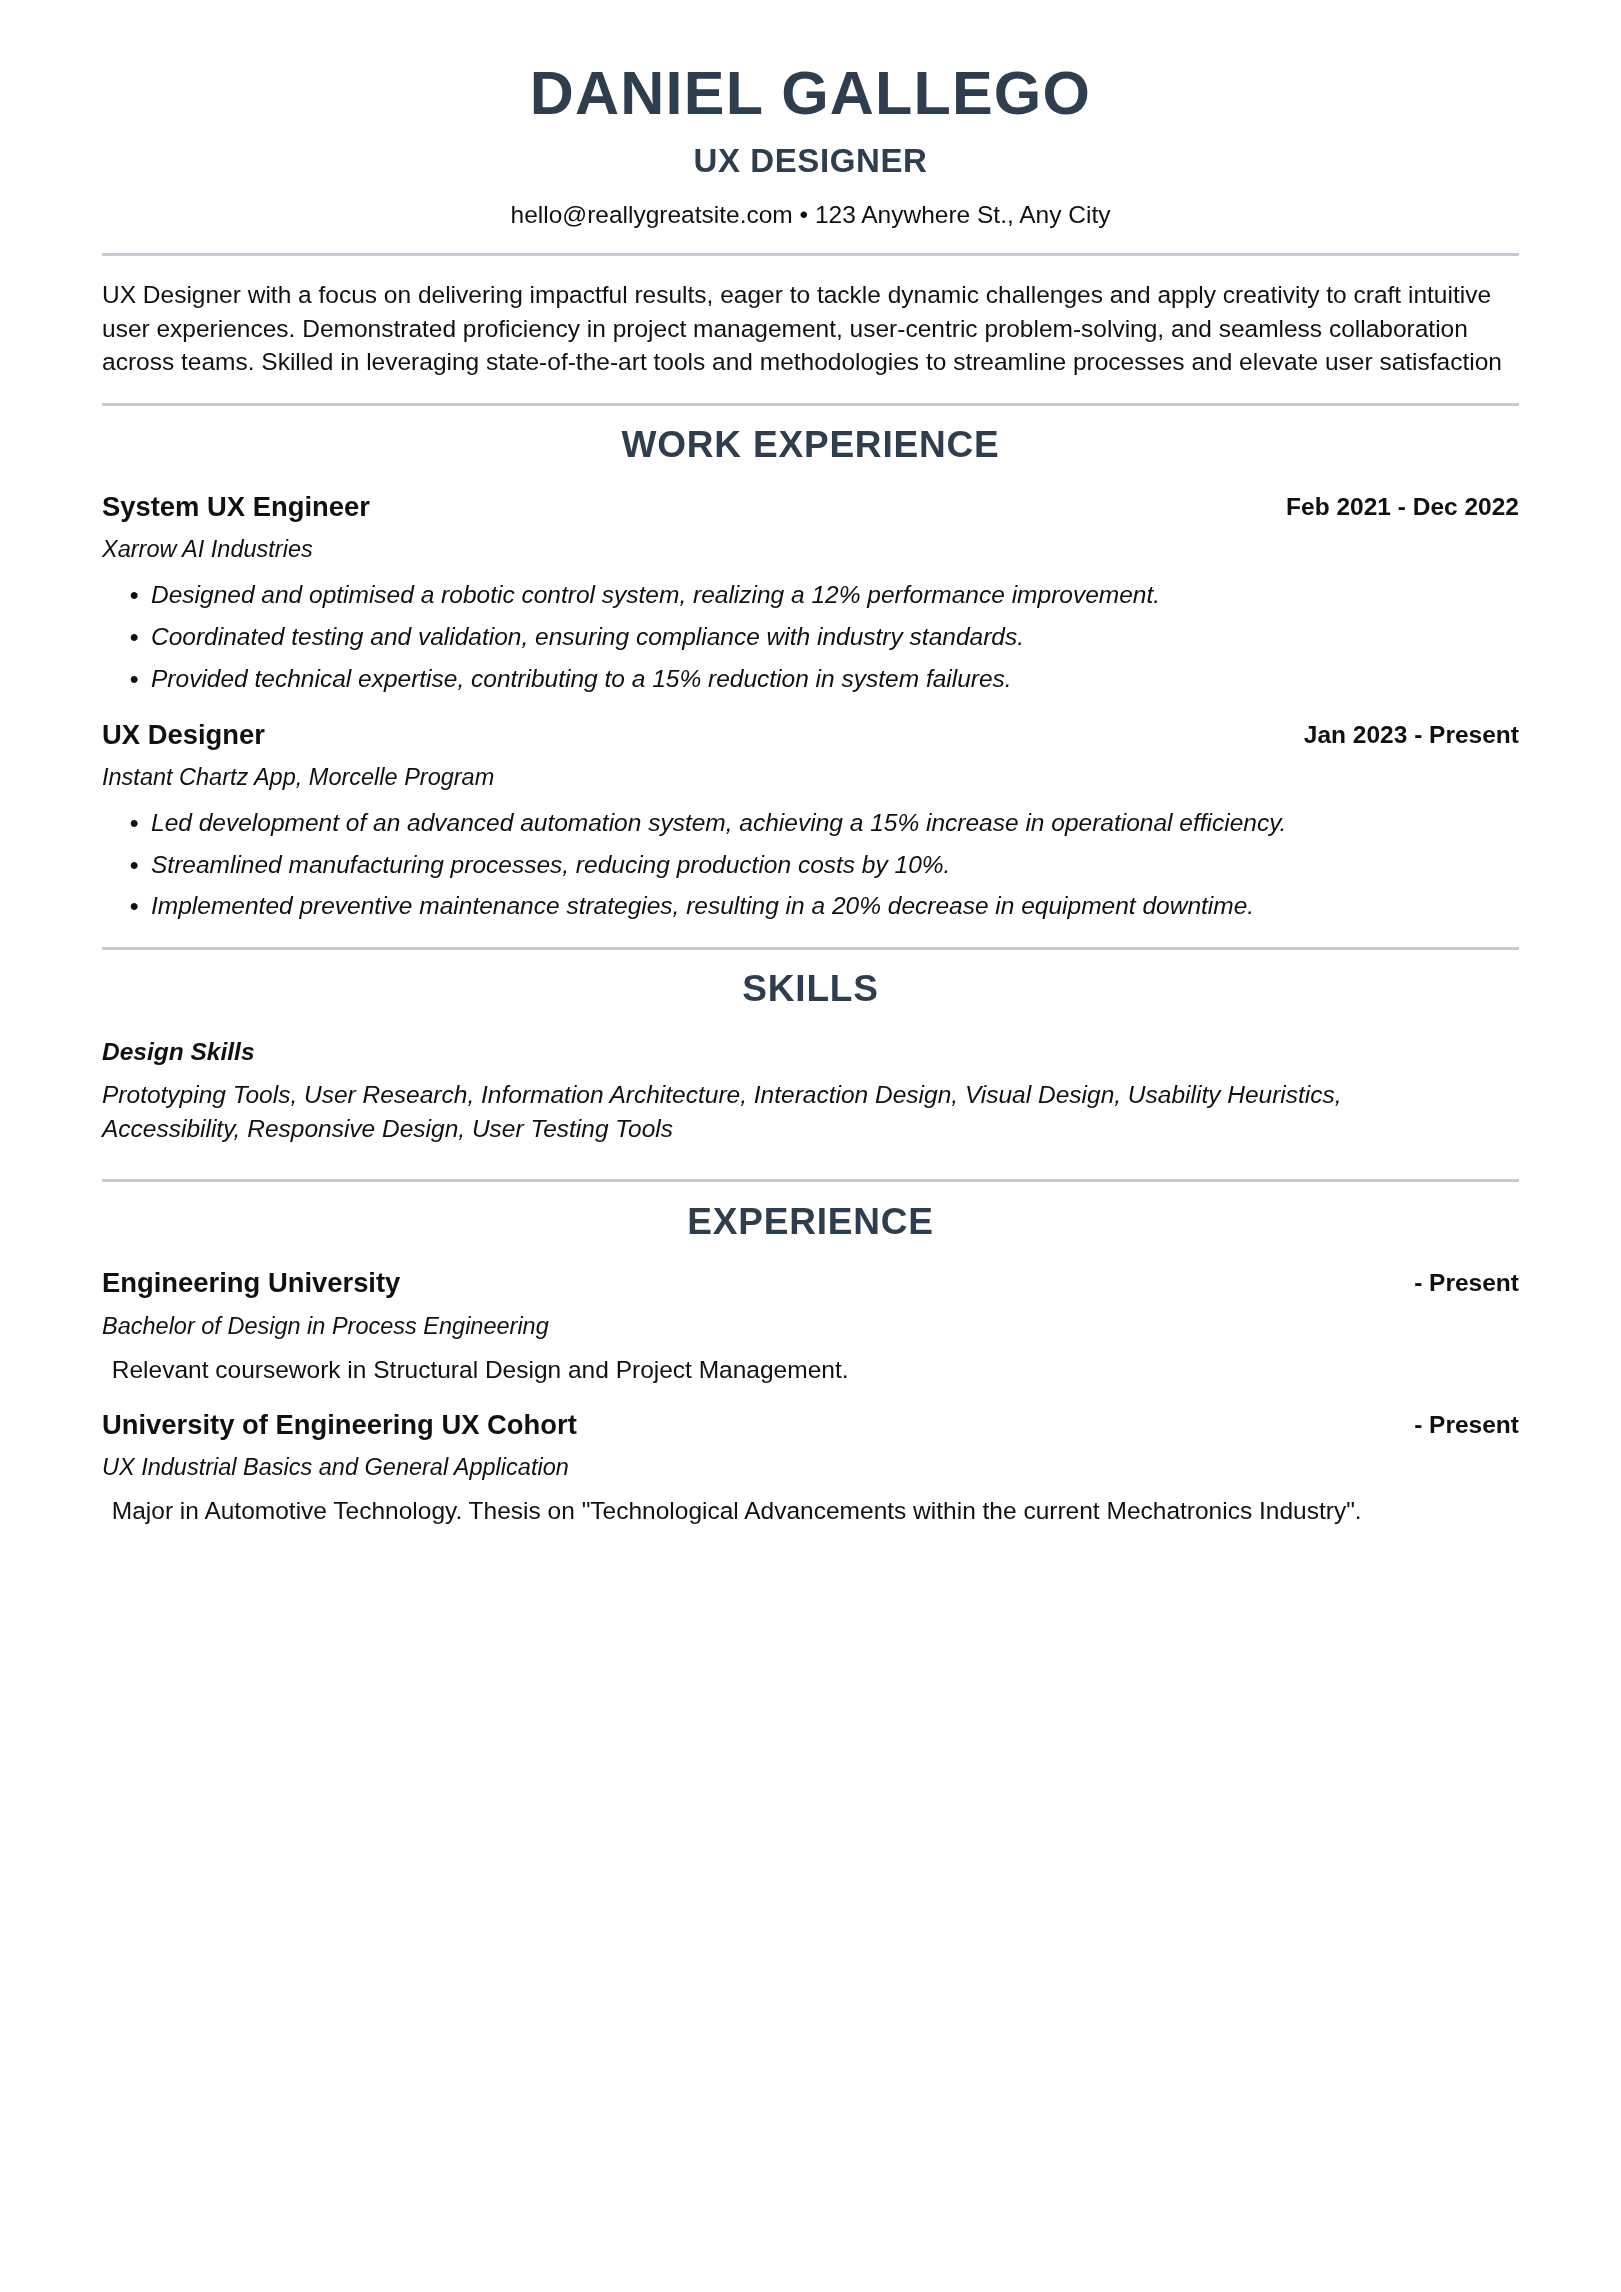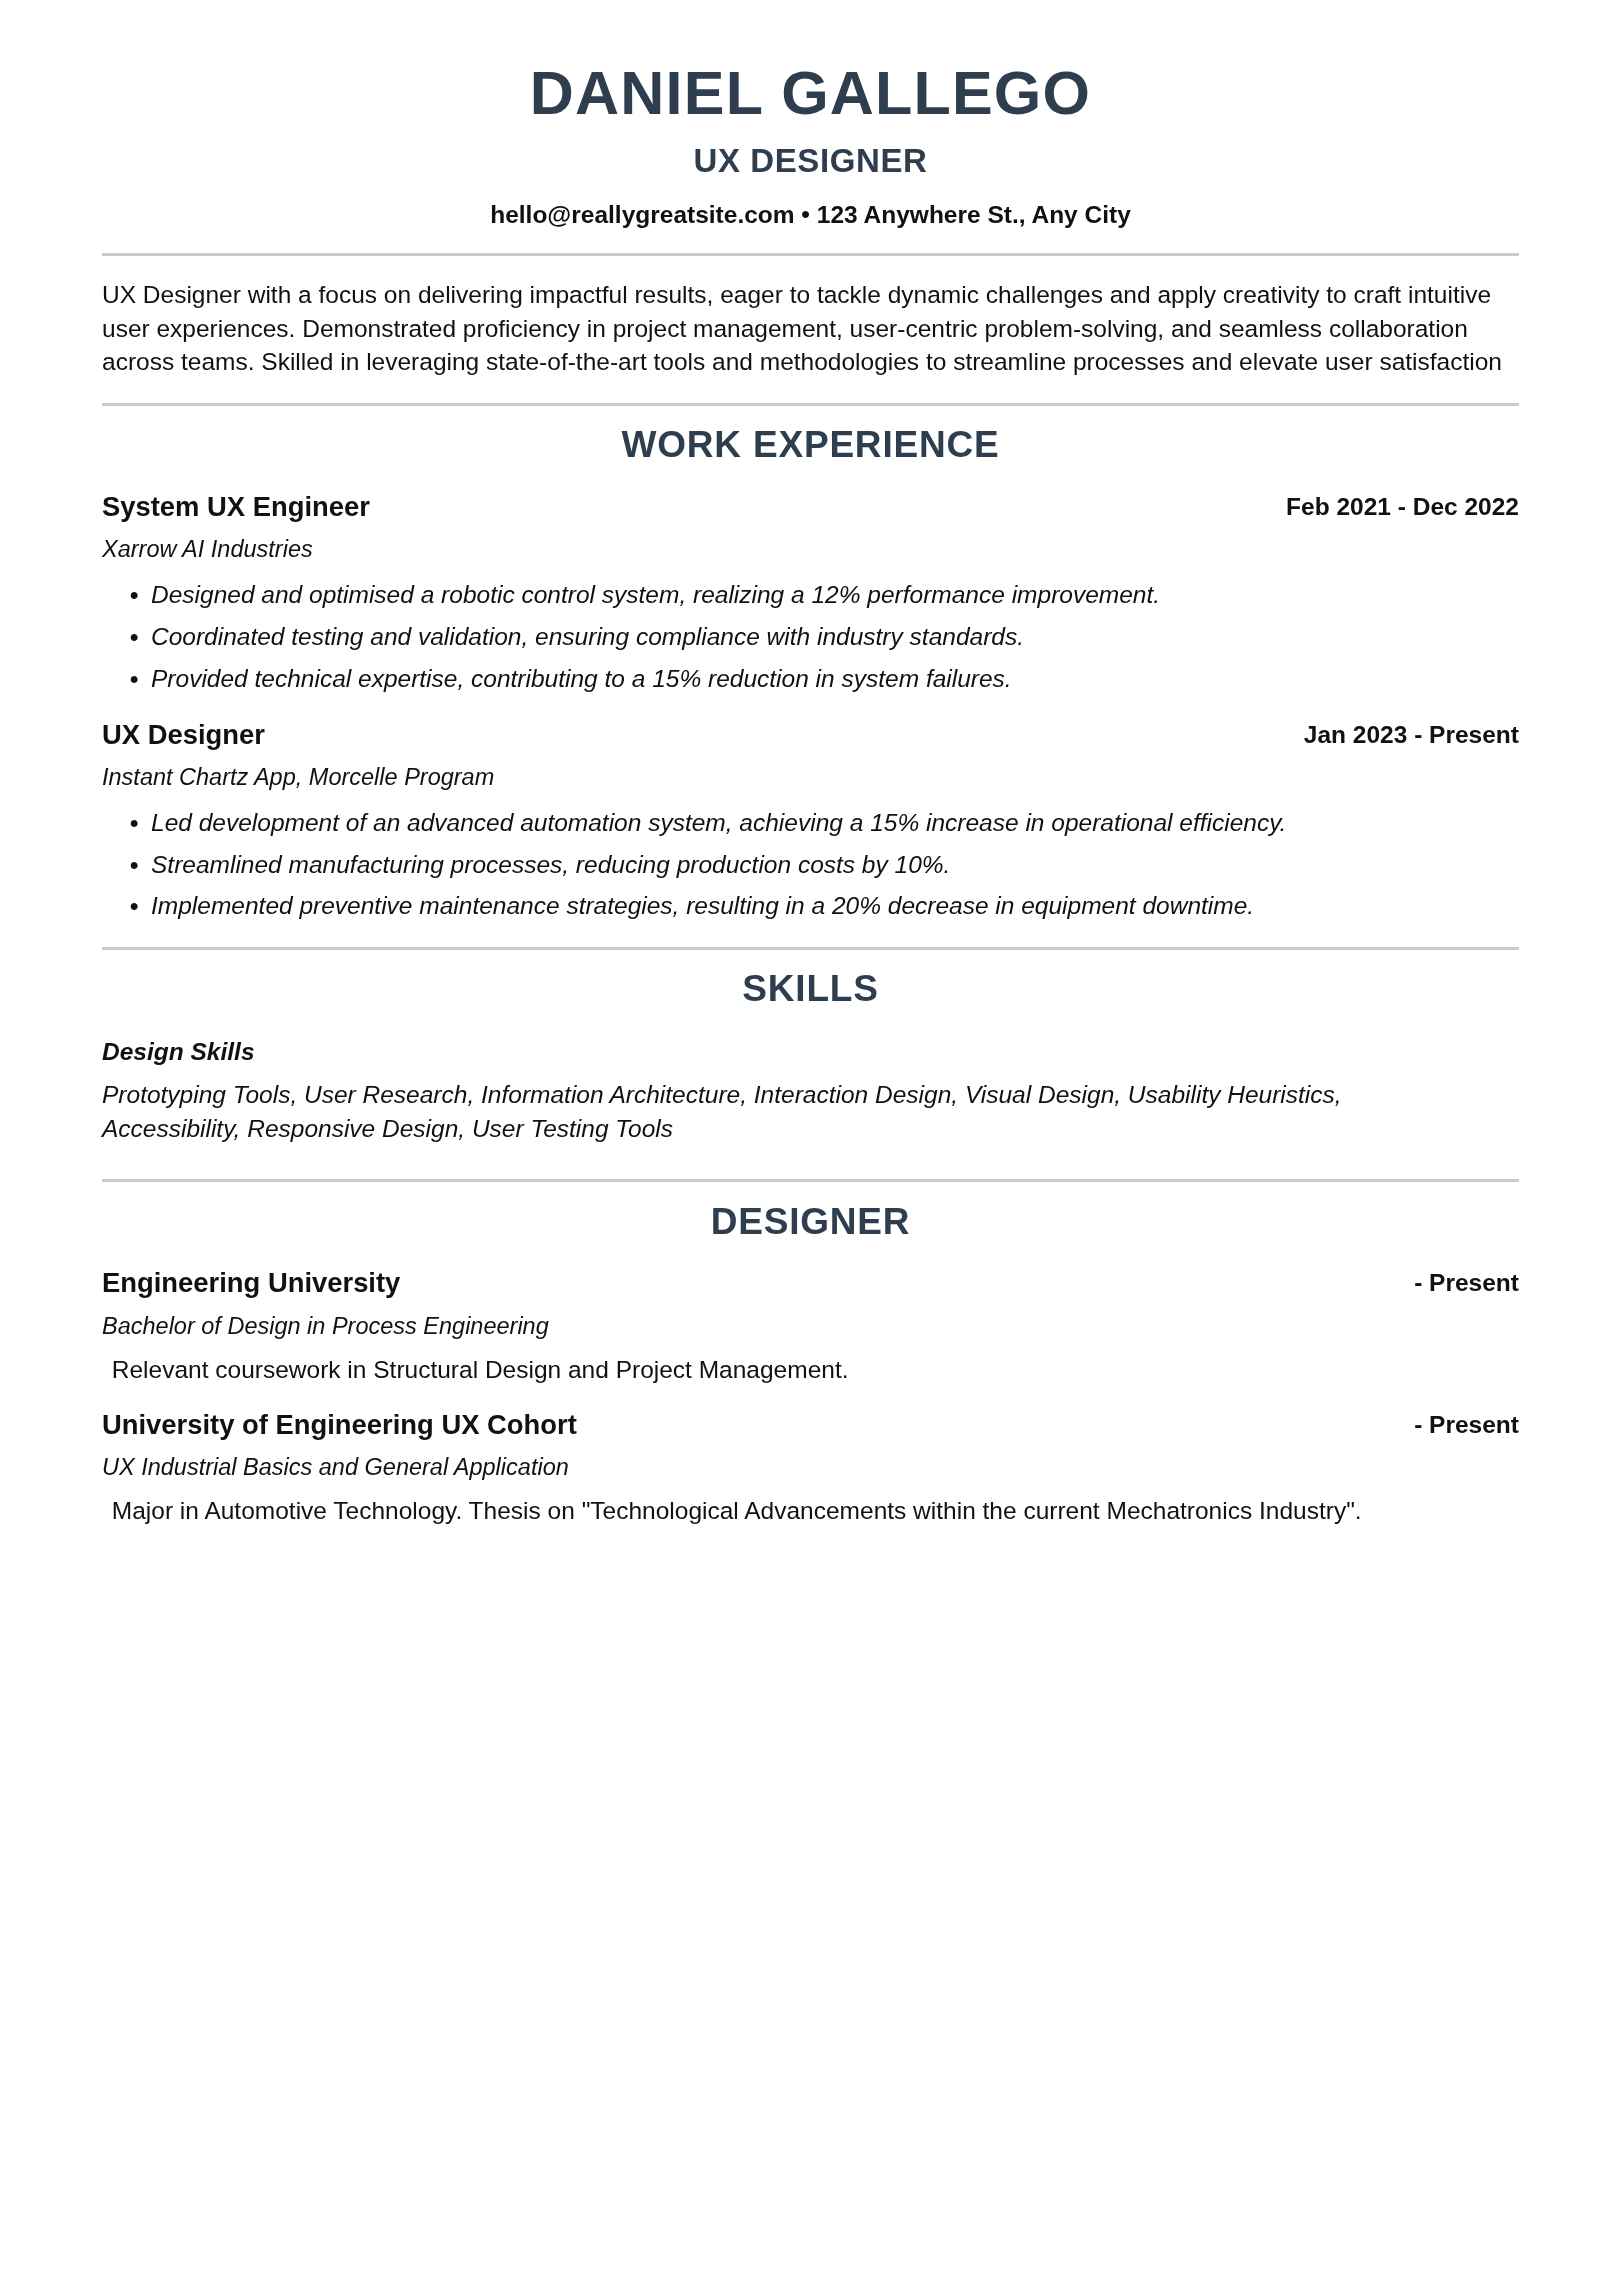--- a/index.html
+++ b/index.html
@@ -40,21 +40,21 @@
   .cand-role {
     font-size: 33px;
     font-weight: 700;
     letter-spacing: 0.6px;
     color: #2E3E4E;
     margin: 15.7px 0 0 0;
     line-height: 1.1;
   }
   .cand-contact {
     font-size: 24.5px;
-    font-weight: 700;
+    font-weight: 400;
     color: #111111;
     margin: 21.6px 0 0 0;
     line-height: 1.2;
   }
 
   
   .divider {
     height: 2.9px;
     background: #C5CBD3;
     margin: 23.5px 0 0 0;
@@ -218,21 +218,21 @@
     <div class="skill-group">
       <div class="skill-label">Design Skills</div>
       <div class="skill-list">Prototyping Tools, User Research, Information Architecture, Interaction Design, Visual Design, Usability Heuristics, Accessibility, Responsive Design, User Testing Tools</div>
     </div>
     <div class="spacer-sm"></div>
   </div>
 
   <hr class="divider">
 
   <div class="section-block">
-    <div class="section-title">DESIGNER</div>
+    <div class="section-title">EXPERIENCE</div>
 
     <div class="entry">
       <div class="entry-head">
         <div class="entry-title">Engineering University</div>
         <div class="entry-date">- Present</div>
       </div>
       <div class="entry-sub">Bachelor of Design in Process Engineering</div>
       <div class="entry-note">Relevant coursework in Structural Design and Project Management.</div>
     </div>
 

